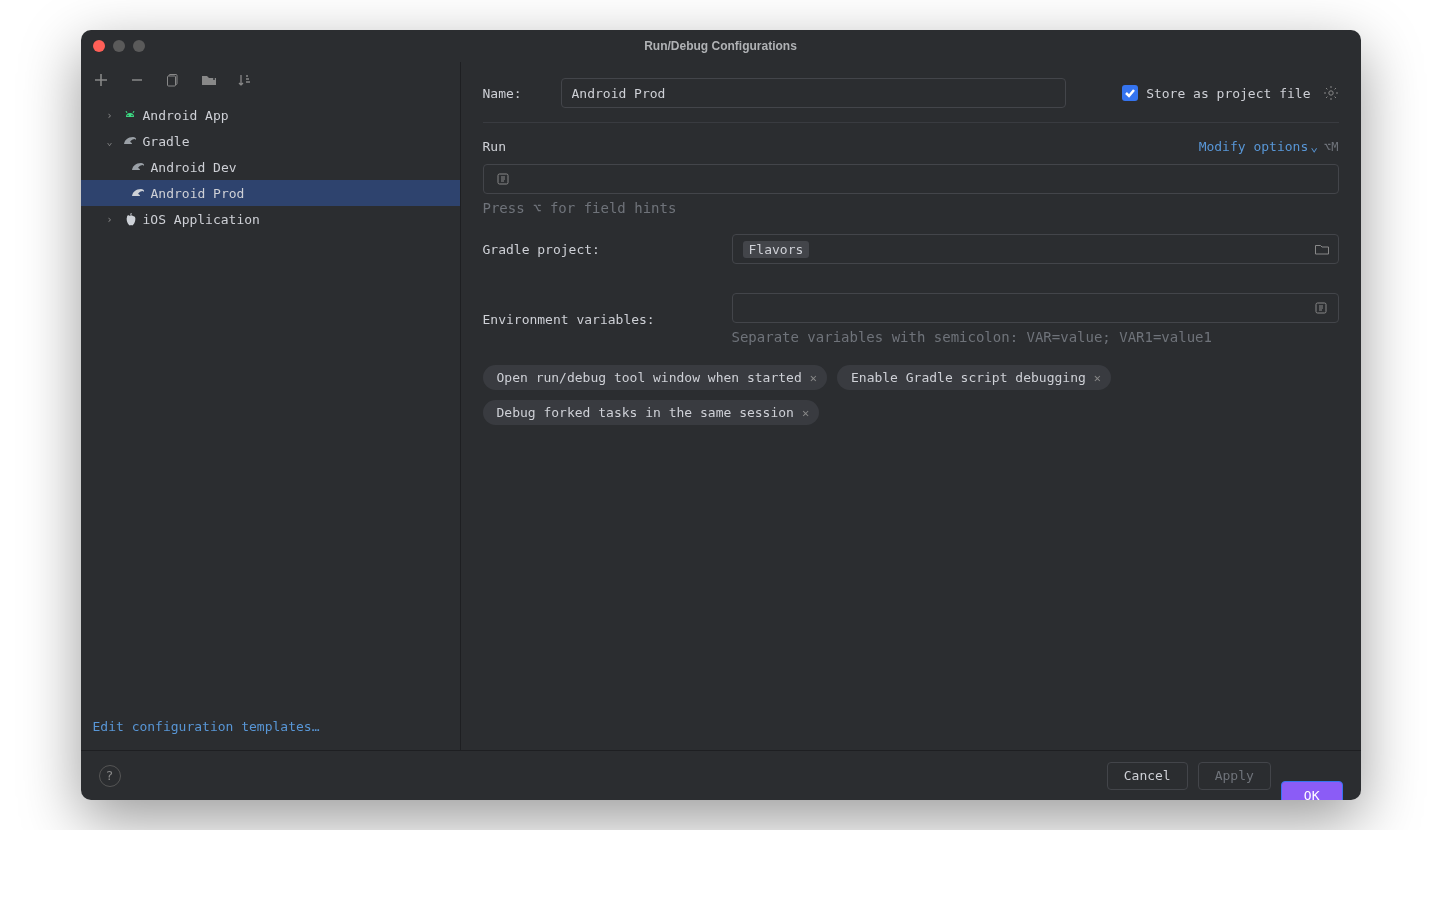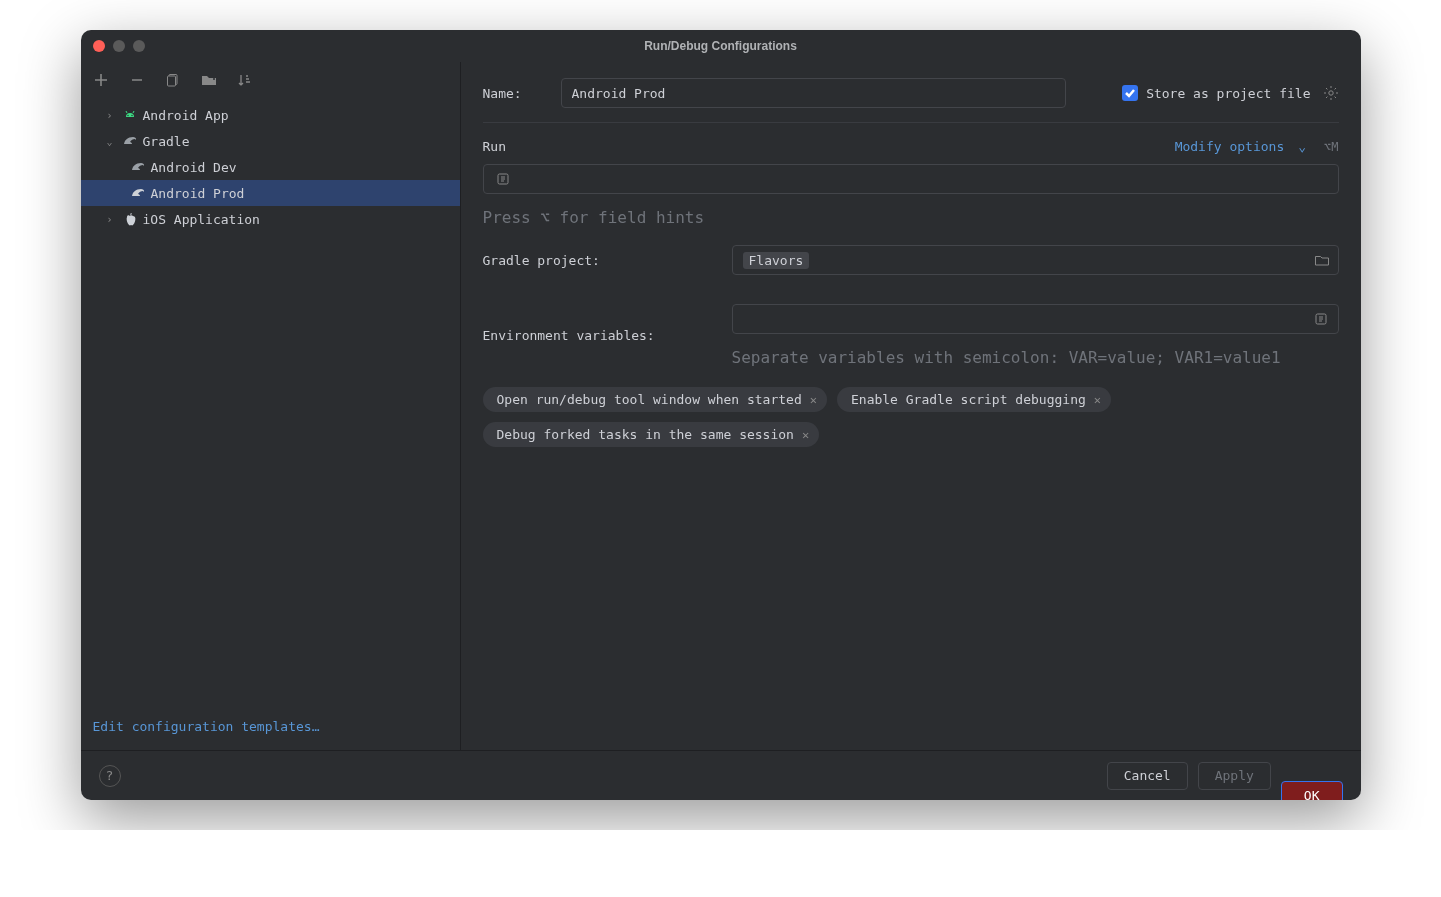--- a/index.html
+++ b/index.html
@@ -88,37 +88,37 @@
 }
 .store { display: flex; align-items: center; gap: 8px; margin-left: 40px; }
 .checkbox {
   width: 16px; height: 16px; background: #3574f0;
   border-radius: 3px; display: flex; align-items: center; justify-content: center;
 }
 .checkbox svg { width: 12px; height: 12px; stroke: #fff; stroke-width: 2.5; fill: none; }
 .gearbtn { color: #888; margin-left: 4px; }
 .hr { height: 1px; background: #393b40; margin: 6px 0 16px; }
 .section-head { display: flex; align-items: center; justify-content: space-between; margin-bottom: 10px; }
-.modify { display: flex; align-items: center; gap: 14px; color: #5896d6; cursor: pointer; }
+.modify { display: flex; align-items: center; gap: 2px; color: #5896d6; cursor: pointer; }
 .shortcut { color: #6f737a; font-size: 12px; margin-left: 4px; }
 .fullinput {
   width: 100%; height: 30px;
   background: #2b2d30;
   border: 1px solid #43454a;
   border-radius: 4px;
   display: flex; align-items: center;
   padding: 0 8px 0 10px;
   gap: 8px;
 }
 .fullinput input {
   flex: 1; background: transparent; border: none; outline: none;
   color: #ced0d6; font-family: inherit; font-size: 13px;
 }
 .fullinput .trail { color: #888; width: 18px; display: flex; justify-content: center; }
-.hint { color: #6f737a; font-size: 16px; margin-top: 14px; }
+.hint { color: #6f737a; font-size: 14px; margin-top: 6px; }
 .grid2 { display: grid; grid-template-columns: 220px 1fr; align-items: center; row-gap: 14px; column-gap: 10px; margin-top: 18px; gap: 29px; }
 .selbox {
   height: 30px; background: #2b2d30;
   border: 1px solid #43454a; border-radius: 4px;
   display: flex; align-items: center; padding: 0 8px 0 10px;
 }
 .selbox .val { background: #43454a; color: #ced0d6; padding: 1px 6px; border-radius: 3px; }
 .selbox .spacer { flex: 1; }
 .chips { display: flex; flex-wrap: wrap; gap: 10px; margin-top: 20px; }
 .chip {
@@ -134,21 +134,21 @@
 }
 .help { color: #888; width: 22px; height: 22px; border: 1px solid #555; border-radius: 50%; display: flex; align-items: center; justify-content: center; font-size: 13px; }
 .footer .spacer { flex: 1; }
 .btn {
   height: 28px; padding: 0 16px; border-radius: 4px;
   border: 1px solid #43454a; background: #2b2d30;
   color: #ced0d6; font-family: inherit; font-size: 13px; cursor: pointer;
   margin-left: 10px;
 }
 .btn.disabled { color: #6f737a; }
-.btn.primary { background: #7f1d1d; border-color: #3574f0; color: #fff; padding: 0 22px; margin-top: 39px; }
+.btn.primary { background: #8b5cf6; border-color: #3574f0; color: #fff; padding: 0 22px; margin-top: 39px; }
 svg { display: block; }
 </style>
 </head>
 <body>
 
 <div class="window">
   <div class="titlebar">
     <div class="traffic">
       <div class="dot red"></div>
       <div class="dot yellow"></div>

